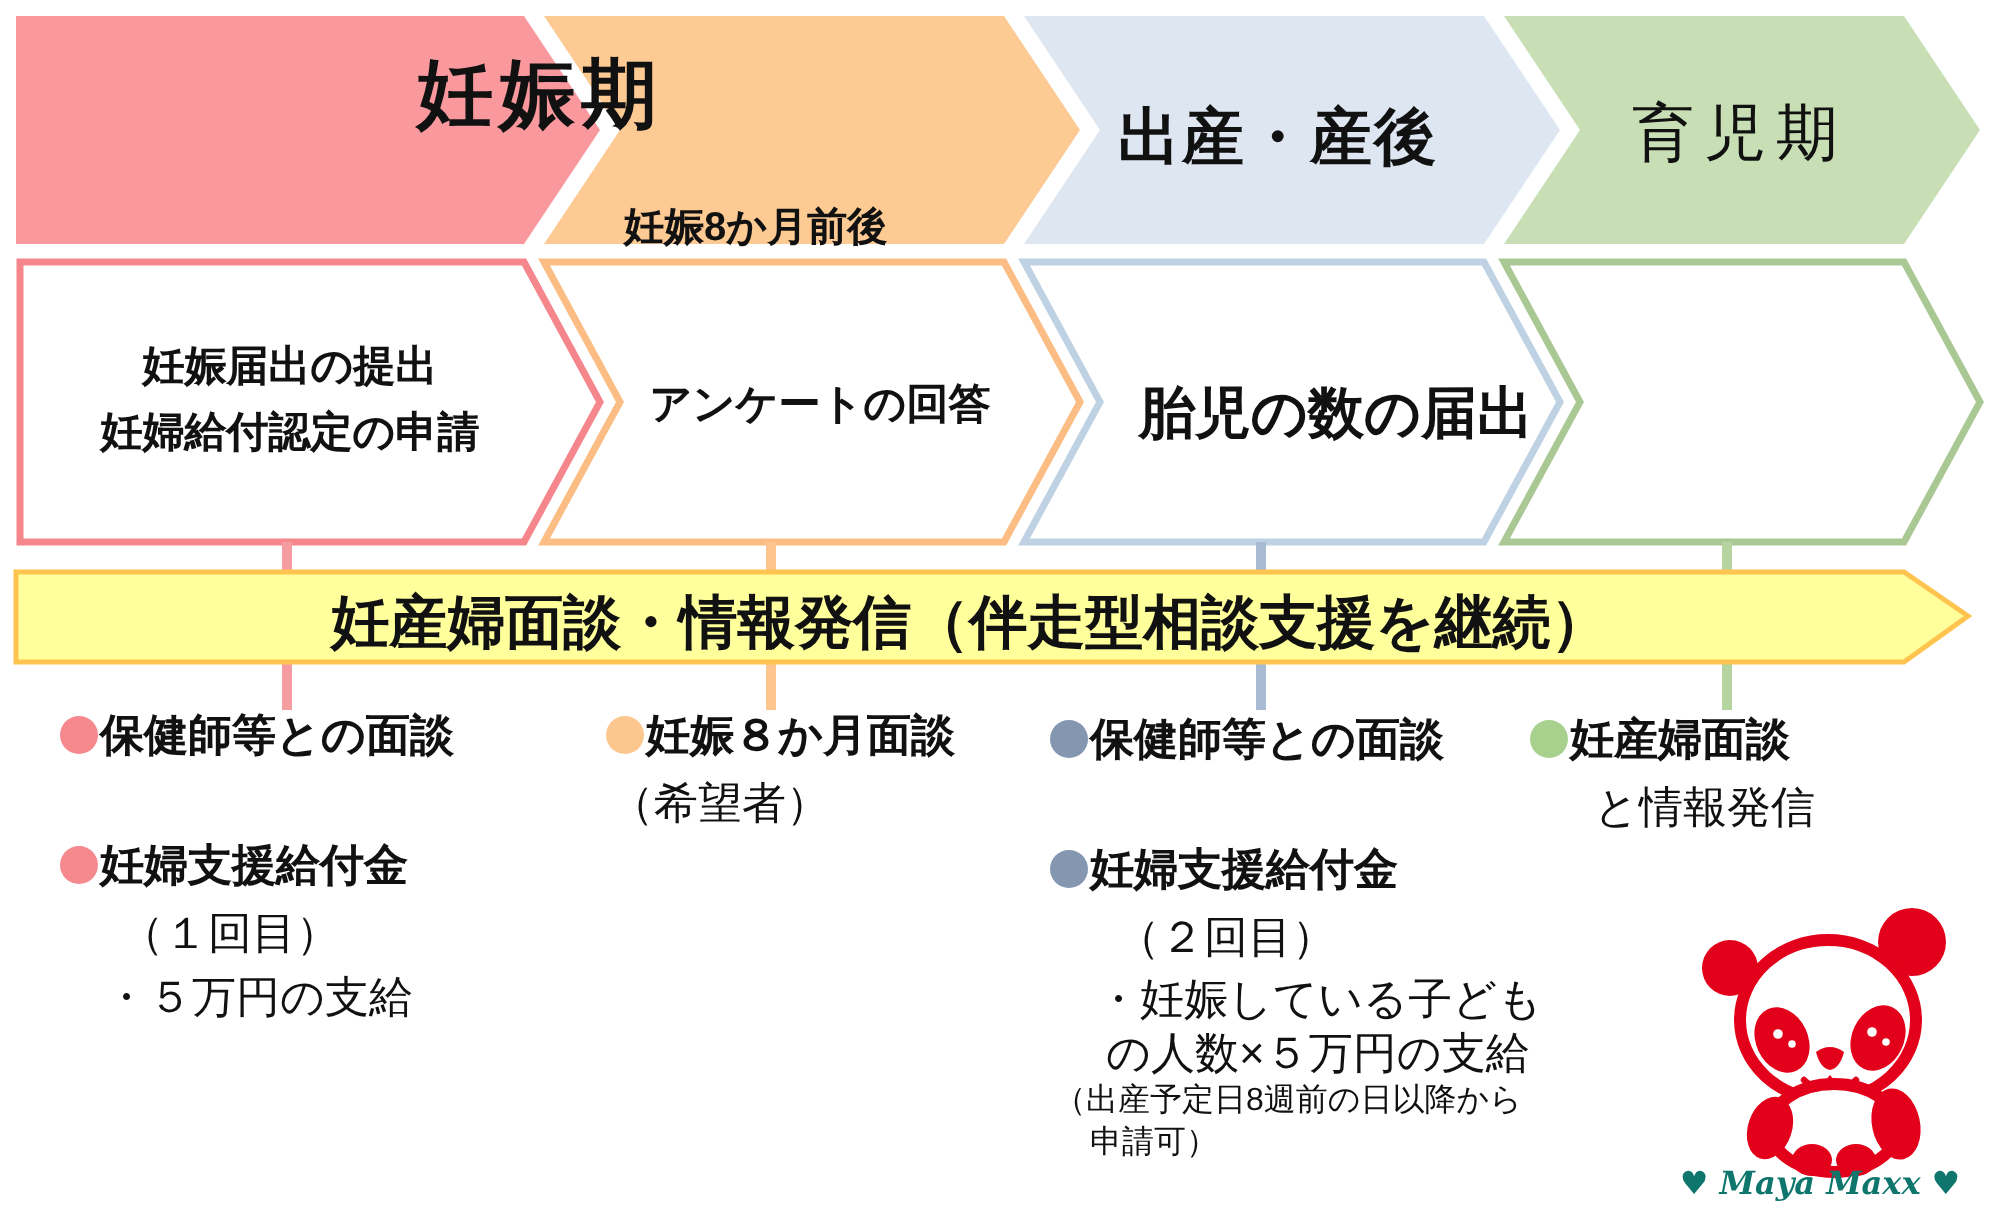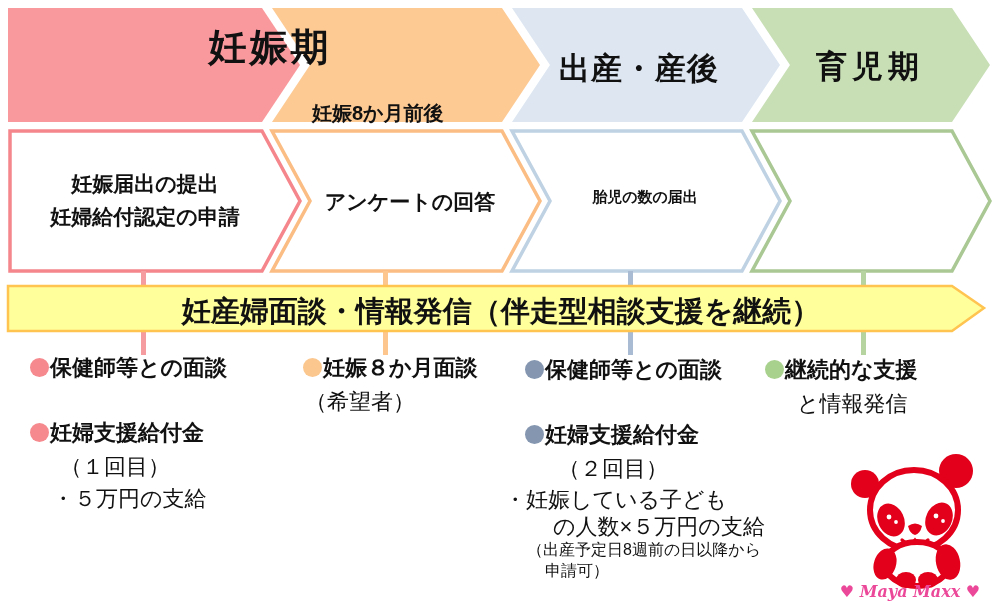--- a/index.html
+++ b/index.html
@@ -6,43 +6,43 @@
   .canvas{
     position:relative;width:1000px;height:607px;background:#ffffff;overflow:hidden;
     font-family:"Liberation Sans","DejaVu Sans",sans-serif;color:#111;
   }
   .layer{position:absolute;left:0;top:0;}
   .txt{position:absolute;white-space:nowrap;color:#111;}
   .t-phase1{left:140px;top:22px;width:260px;text-align:center;font-size:38px;font-weight:900;letter-spacing:3px;}
   .t-sub-left{left:36px;top:84px;font-size:20px;font-weight:700;}
   .t-sub-right{left:312px;top:100px;font-size:20px;font-weight:700;}
   .t-phase2{left:523px;top:48px;width:232px;text-align:center;font-size:31px;font-weight:900;letter-spacing:1px;}
-  .t-phase3{left:768px;top:46px;width:204px;text-align:center;font-size:31px;font-weight:700;letter-spacing:5px;}
+  .t-phase3{left:768px;top:46px;width:204px;text-align:center;font-size:31px;font-weight:400;letter-spacing:5px;}
   .t-step1{left:14px;top:168px;width:262px;text-align:center;font-size:21px;font-weight:700;line-height:1.55;white-space:normal;}
   .t-step2{left:303px;top:188px;width:214px;text-align:center;font-size:21px;font-weight:700;}
-  .t-step3{left:538px;top:188px;width:214px;text-align:center;font-size:15px;font-weight:700;}
-  .t-banner{left:10px;top:292px;width:950px;text-align:center;font-size:29px;font-weight:800;z-index:3;margin-left:16px;}
+  .t-step3{left:561px;top:188px;width:214px;text-align:center;font-size:28px;font-weight:700;}
+  .t-banner{left:10px;top:292px;width:950px;text-align:center;font-size:29px;font-weight:800;z-index:3;}
   .conn{position:absolute;width:5px;top:271px;height:84px;z-index:1;}
   .c-pink{left:141px;background:#F59CA0;}
   .c-orange{left:383px;background:#FDC68F;}
   .c-blue{left:628px;background:#A8BBD3;}
   .c-green{left:861px;background:#B5D4A0;}
   #banner-svg{z-index:2;}
   .note-row{position:absolute;display:flex;align-items:flex-start;z-index:3;}
   .dot{width:19px;height:19px;border-radius:50%;flex:none;margin:3px 1px 0 0;}
   .dot-pink{background:#F5898D;}
   .dot-orange{background:#FBC78E;}
   .dot-blue{background:#8496B0;}
   .dot-green{background:#A9D18E;}
   .note-text{font-size:22px;font-weight:700;line-height:1.2;white-space:nowrap;}
   .note-line{position:absolute;font-size:22px;font-weight:400;white-space:nowrap;z-index:3;}
   .note-small{font-size:16px;}
   .panda{position:absolute;left:822px;top:440px;width:172px;height:150px;color:#E2001A;z-index:2;}
   .t-signature{left:826px;top:582px;width:168px;text-align:center;font-size:16px;font-weight:700;font-style:italic;
-    font-family:"DejaVu Serif","Liberation Serif",serif;color:#ec4899;z-index:3;}
+    font-family:"DejaVu Serif","Liberation Serif",serif;color:#0f766e;z-index:3;}
 </style>
 </head>
 <body>
 
 <div class="canvas">
 
   <svg class="layer" width="1000" height="607" viewBox="0 0 1000 607">
 
     <polygon points="8,8 262,8 300,65 262,122 8,122" fill="#FA999D"></polygon>
     <polygon points="272,8 502,8 540,65 502,122 272,122 310,65" fill="#FDCA94"></polygon>
@@ -97,28 +97,28 @@
 
   <div class="note-row" style="left:525px;top:357px;">
     <span class="dot dot-blue"></span>
     <span class="note-text">保健師等との面談</span>
   </div>
   <div class="note-row" style="left:525px;top:422px;">
     <span class="dot dot-blue"></span>
     <span class="note-text">妊婦支援給付金</span>
   </div>
   <div class="note-line" style="left:558px;top:454px;">（２回目）</div>
-  <div class="note-line" style="left:504px;top:485px;">・妊娠している子ども</div>
+  <div class="note-line" style="left:548px;top:485px;">・妊娠している子ども</div>
   <div class="note-line" style="left:553px;top:512px;">の人数×５万円の支給</div>
   <div class="note-line note-small" style="left:527px;top:540px;text-align:center;">（出産予定日8週前の日以降から</div>
   <div class="note-line note-small" style="left:545px;top:561px;">申請可）</div>
 
   <div class="note-row" style="left:765px;top:357px;">
     <span class="dot dot-green"></span>
-    <span class="note-text">継続的な支援</span>
+    <span class="note-text">妊産婦面談</span>
   </div>
   <div class="note-line" style="left:797px;top:389px;">と情報発信</div>
 
   <svg class="panda" viewBox="0 0 170 150">
     <circle cx="42" cy="44" r="14" fill="currentColor"></circle>
     <circle cx="133" cy="31" r="17" fill="currentColor"></circle>
     <ellipse cx="91" cy="70" rx="44" ry="40" fill="#ffffff" stroke="currentColor" stroke-width="6"></ellipse>
     <ellipse cx="68" cy="80" rx="13" ry="17" fill="currentColor" transform="rotate(-25 68 80)"></ellipse>
     <ellipse cx="116" cy="79" rx="13" ry="17" fill="currentColor" transform="rotate(25 116 79)"></ellipse>
     <circle cx="66" cy="77" r="2.4" fill="#ffffff"></circle>

